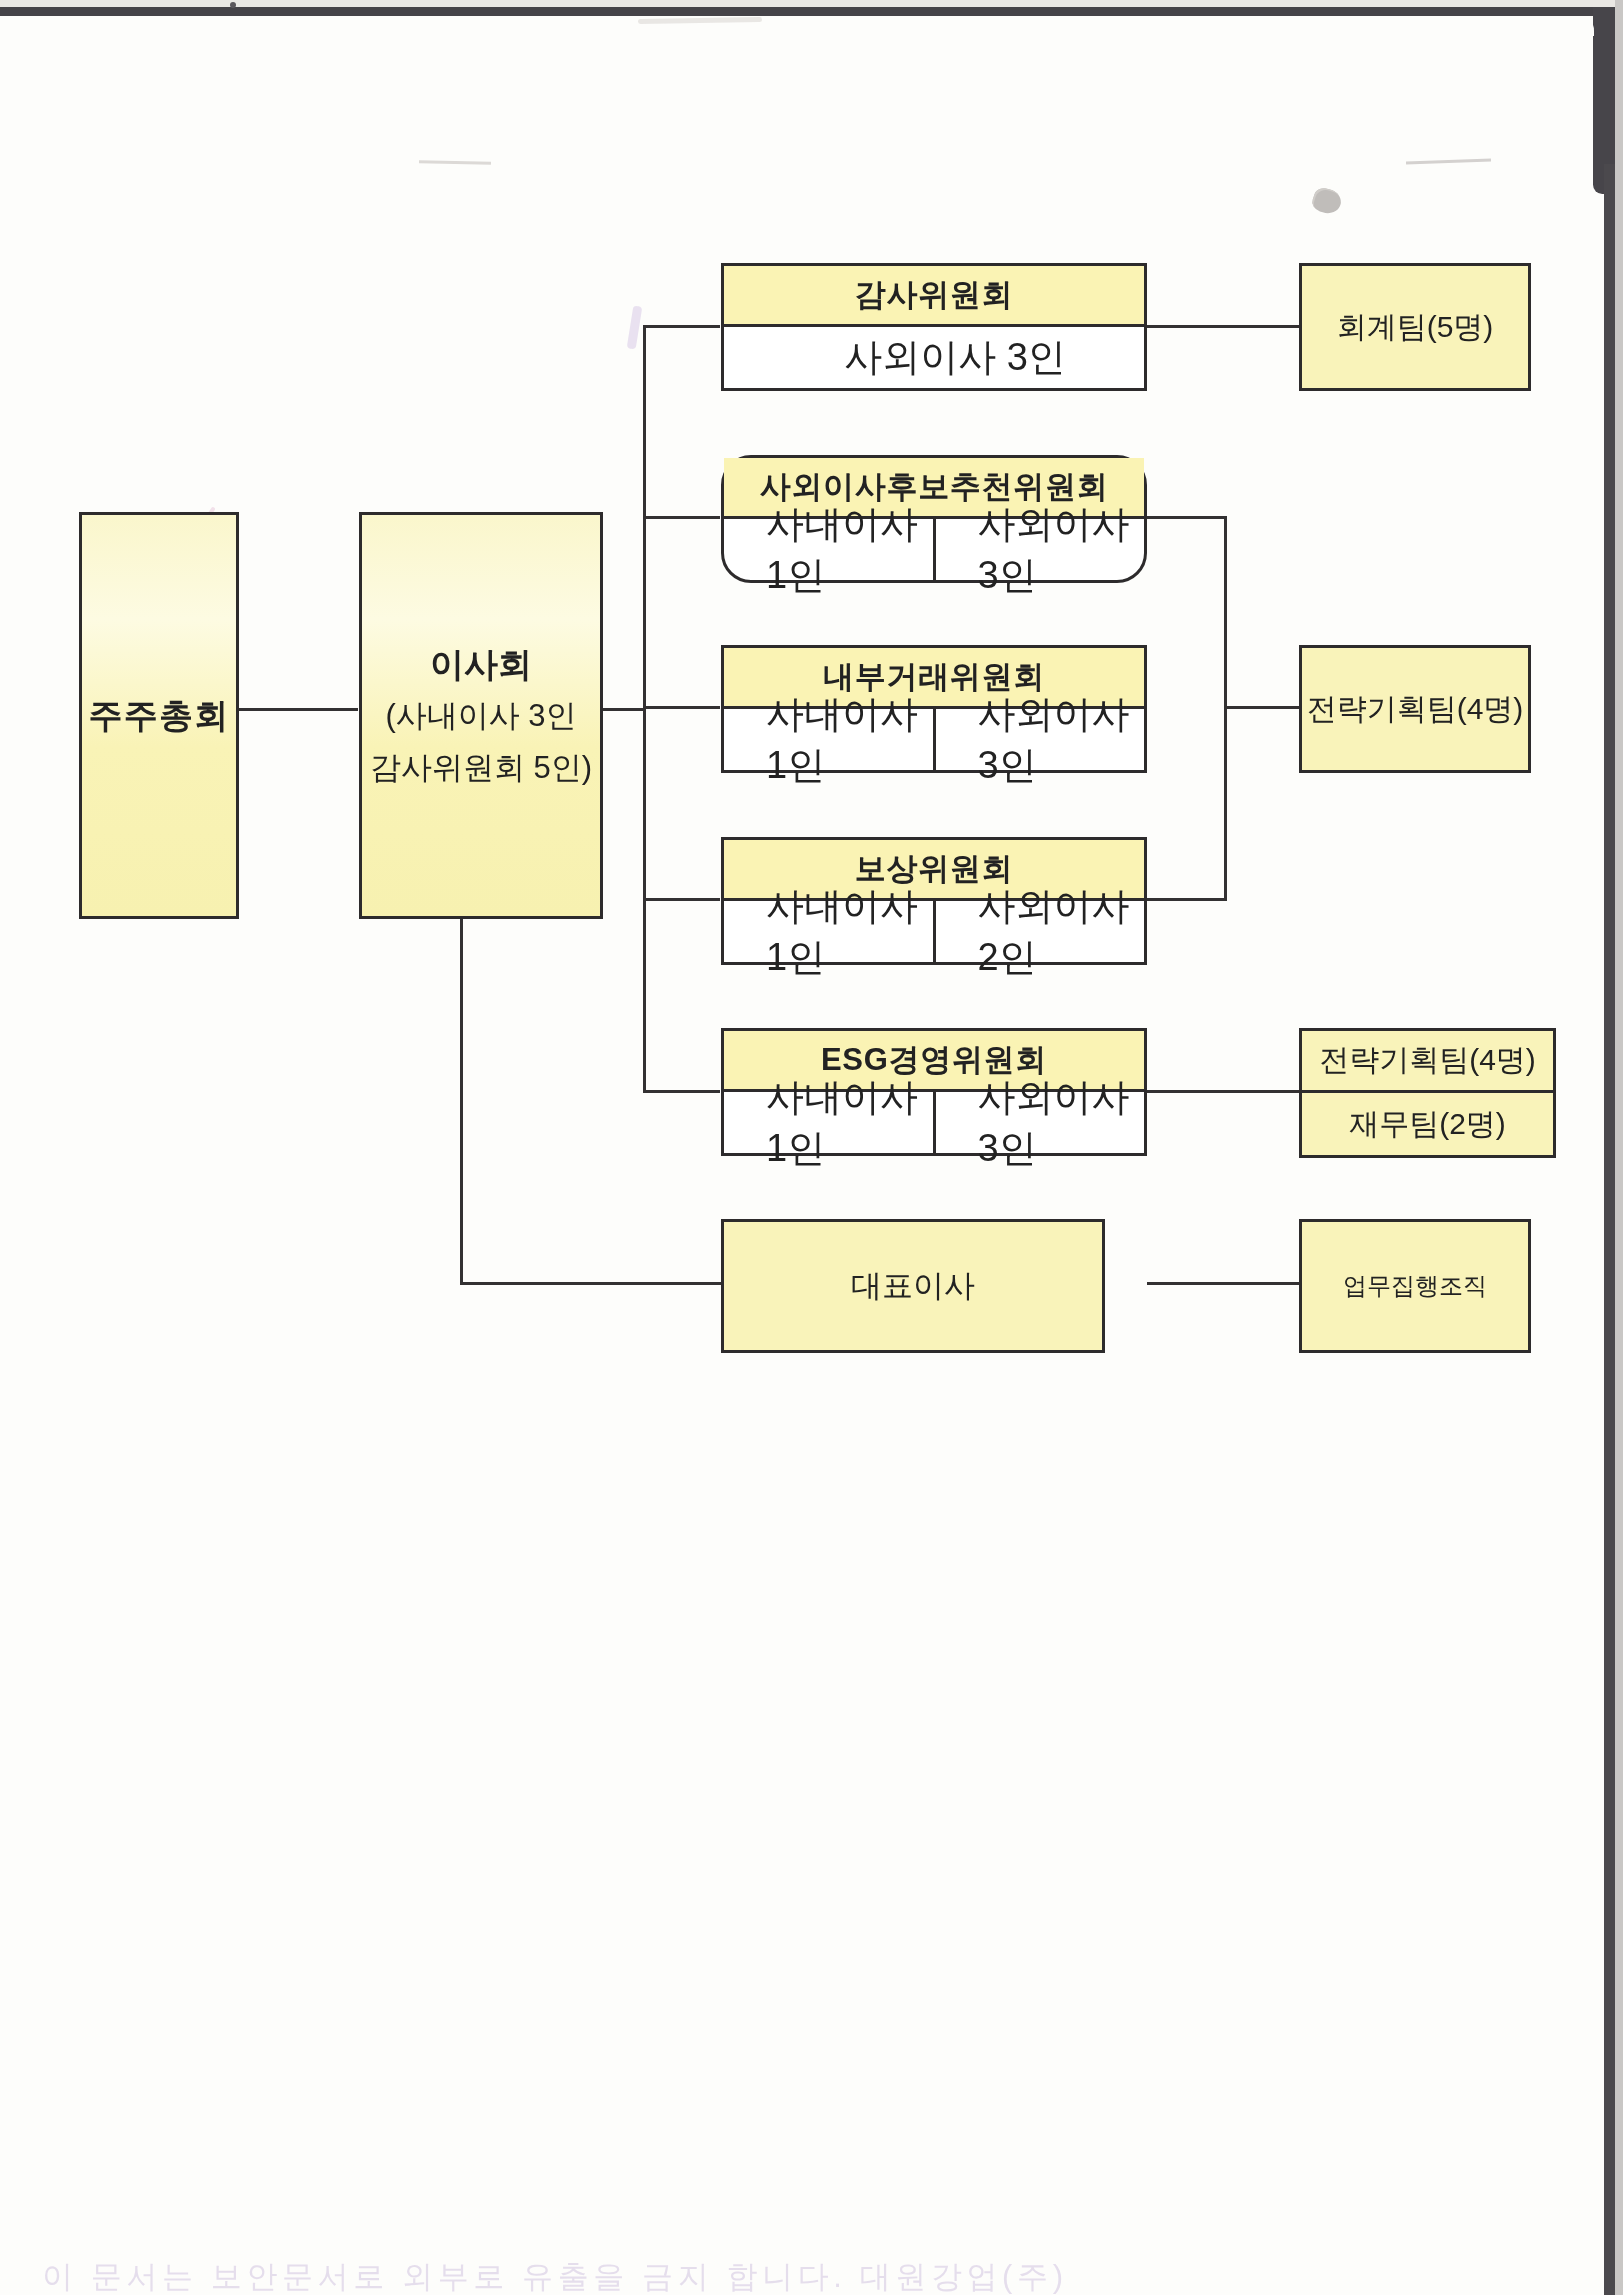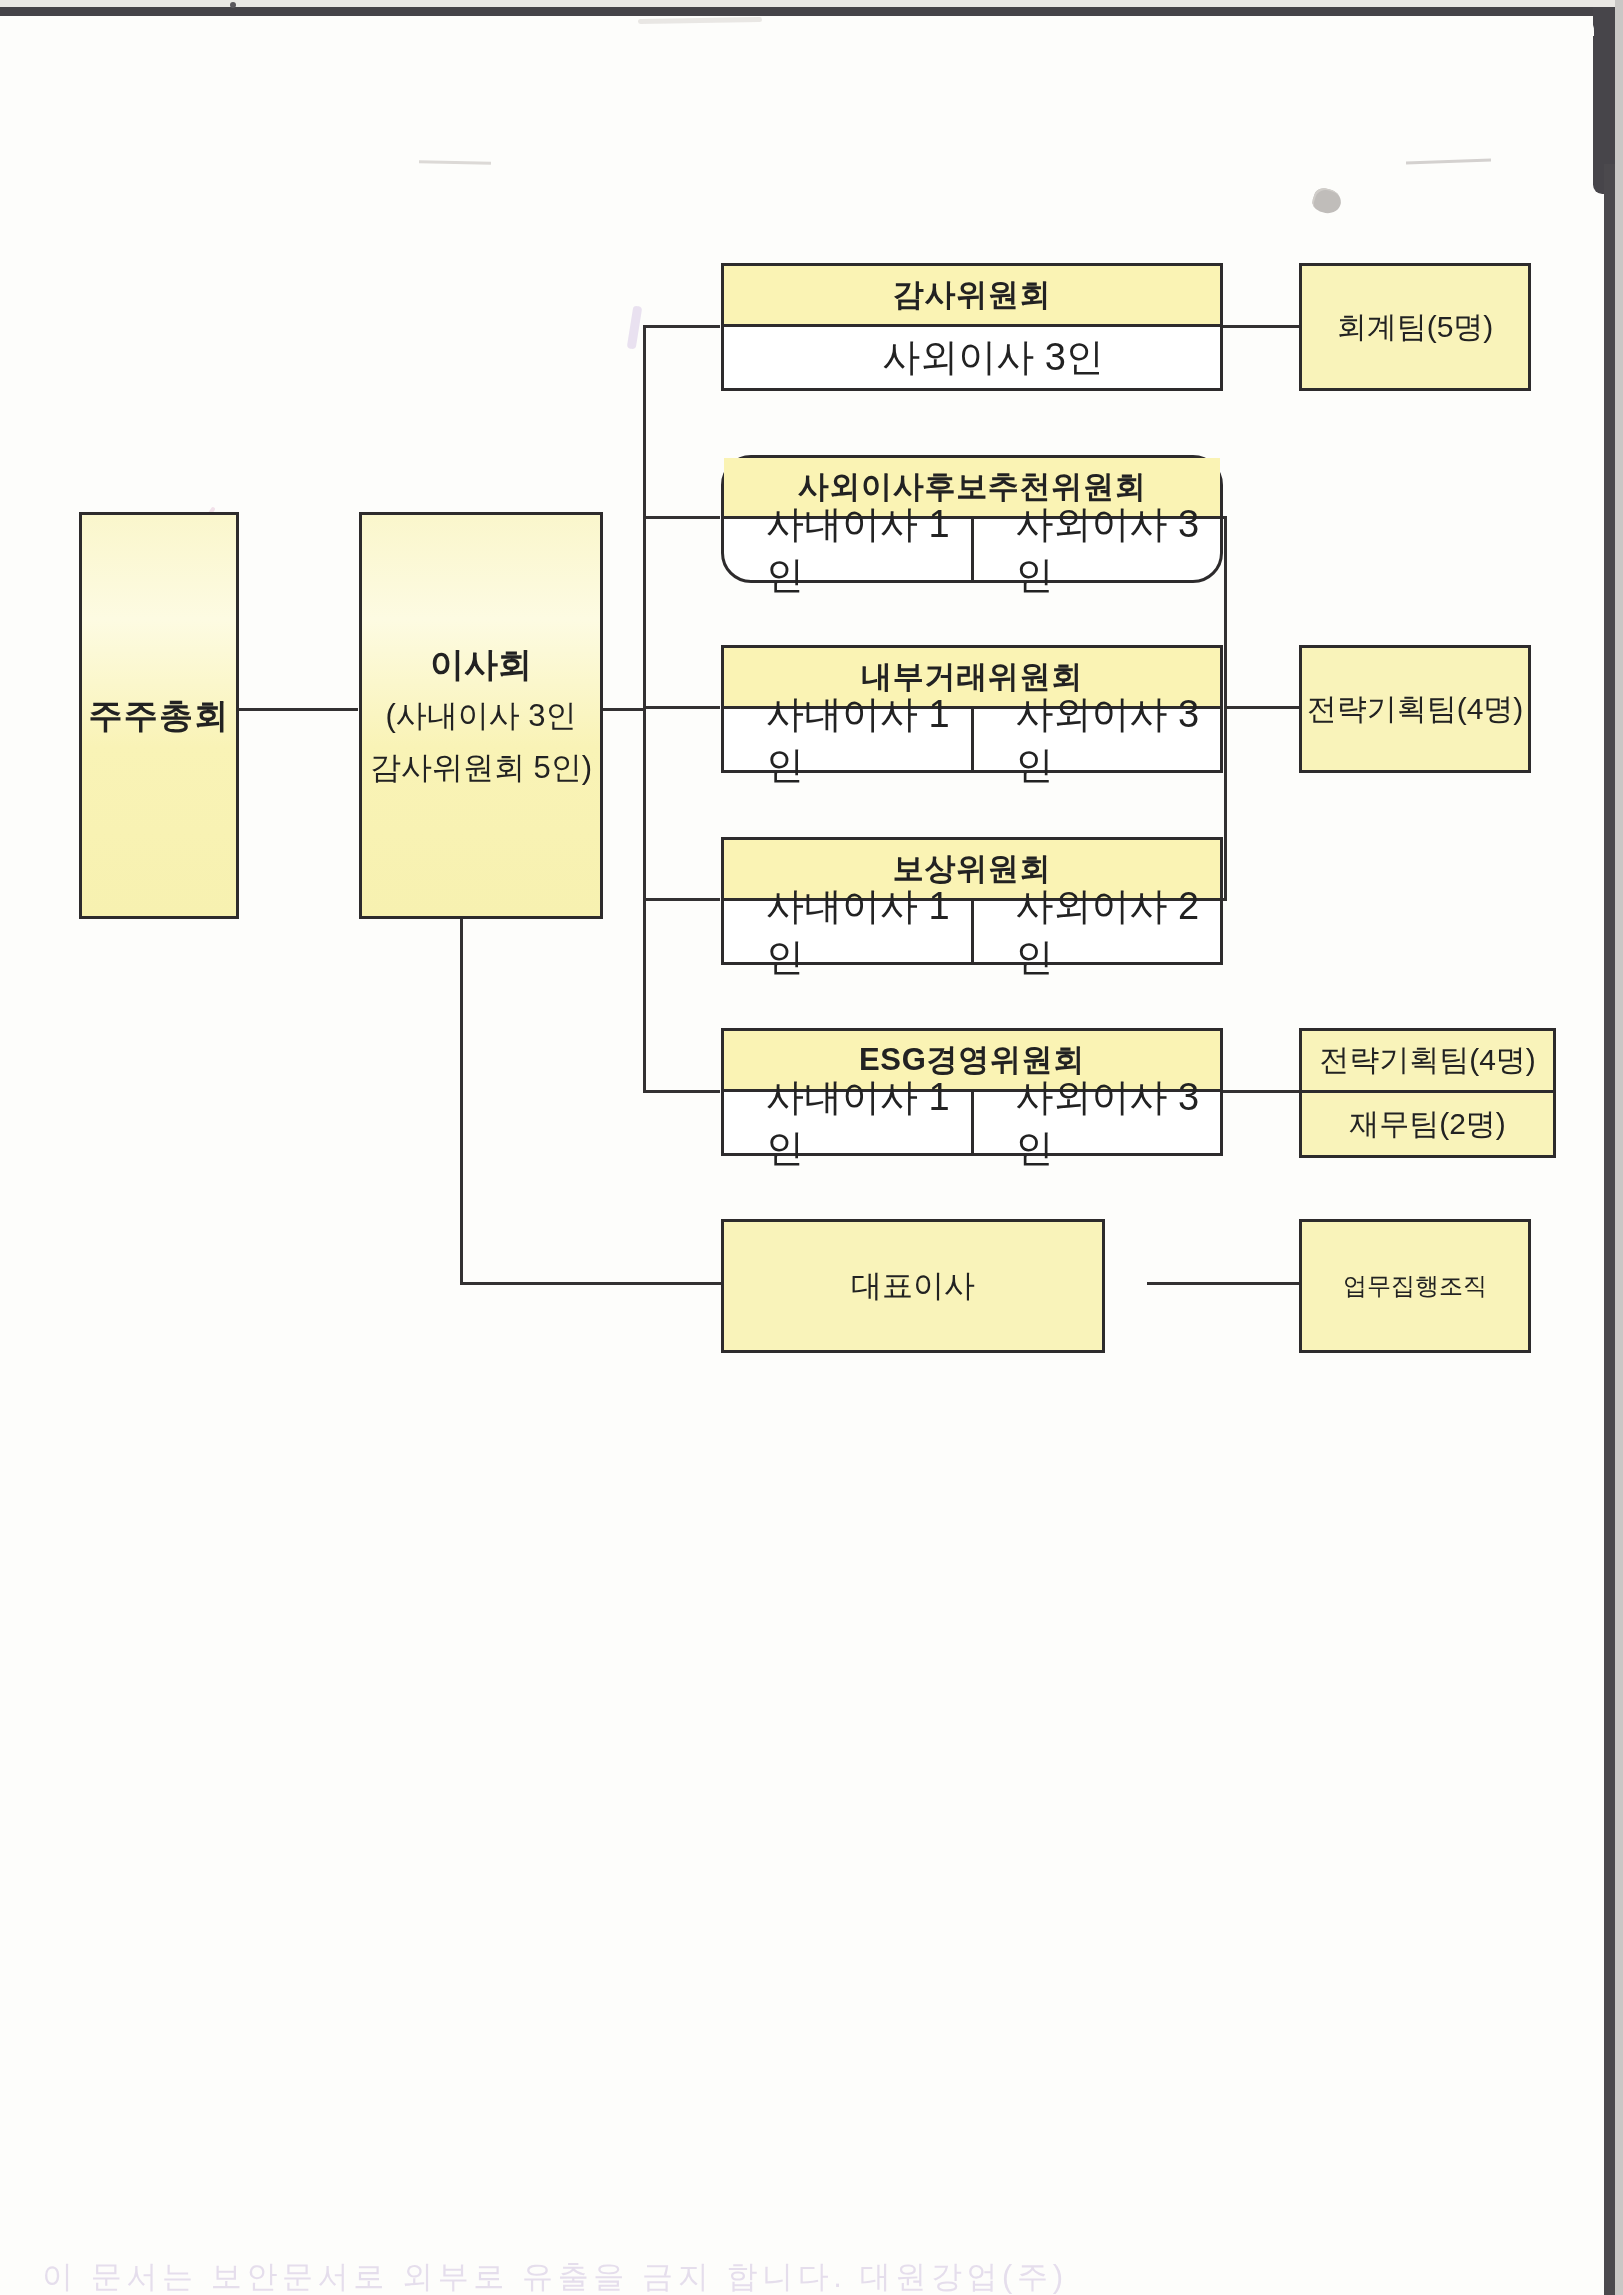--- a/index.html
+++ b/index.html
@@ -23,21 +23,21 @@
 
   
   .node{position:absolute;box-sizing:border-box;border:3.9px solid #2d2b2c;background:#f9f3ba;
         display:flex;align-items:center;justify-content:center;text-align:center;}
   .tall{background:linear-gradient(180deg,#faf6cc 0%,#fdfbe2 26%,#f9f3b6 58%,#f7f1b0 100%);}
   .big-label{font-size:34px;font-weight:bold;letter-spacing:1.3px;}
   .board-text{line-height:52px;}
   .board-title{font-size:34px;font-weight:bold;}
   .board-sub{font-size:31px;font-weight:normal;}
 
-  .committee{position:absolute;left:721px;width:502px;height:128px;box-sizing:border-box;
+  .committee{position:absolute;left:721px;width:426px;height:128px;box-sizing:border-box;
              border:3.9px solid #2d2b2c;background:#fff;}
   .c-header{height:50%;box-sizing:border-box;border-bottom:3.3px solid #2d2b2c;background:#faf3b4;
             display:flex;align-items:center;justify-content:center;font-size:31px;font-weight:bold;letter-spacing:0.7px;}
   .c-body{height:50%;display:flex;}
   .c-cell{flex:1;display:flex;align-items:center;justify-content:center;font-size:38px;padding-left:42px;}
   .c-cell + .c-cell{border-left:3.3px solid #2d2b2c;}
 
   .side{position:absolute;left:1299px;width:232px;box-sizing:border-box;border:3.9px solid #2d2b2c;
         background:#f9f3ba;display:flex;align-items:center;justify-content:center;font-size:30px;}
   .side-stack{position:absolute;left:1299px;width:257px;box-sizing:border-box;border:3.9px solid #2d2b2c;background:#f9f3ba;}

